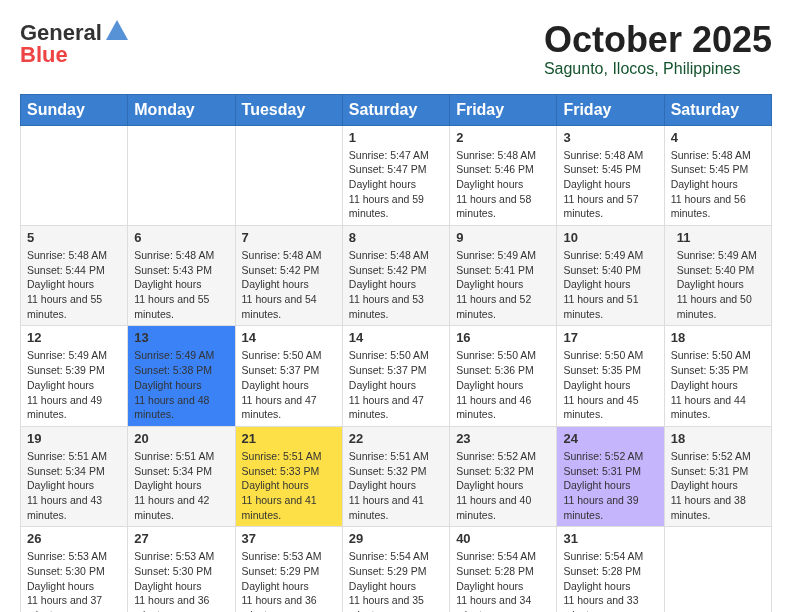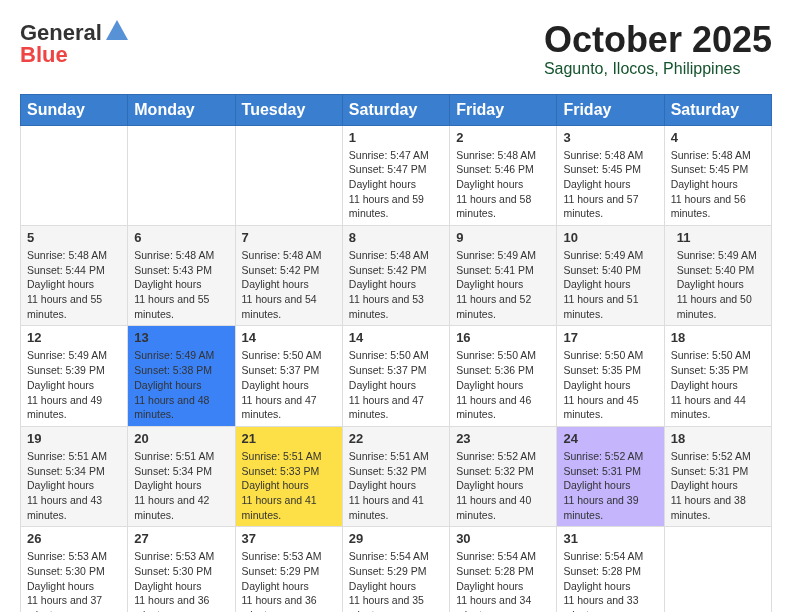--- a/index.html
+++ b/index.html
@@ -378,21 +378,21 @@
         <td style="background: rgb(255, 255, 255);">
           <span class="day-num">29</span>
           <div class="day-info">
             Sunrise: 5:54 AM<br>
             Sunset: 5:29 PM<br>
             Daylight hours<br>
             11 hours and 35 minutes.
           </div>
         </td>
         <td style="background: rgb(255, 255, 255);">
-          <span class="day-num">30</span>
+          <span class="day-num">40</span>
           <div class="day-info">
             Sunrise: 5:54 AM<br>
             Sunset: 5:28 PM<br>
             Daylight hours<br>
             11 hours and 34 minutes.
           </div>
         </td>
         <td style="background: rgb(255, 255, 255);">
           <span class="day-num">31</span>
           <div class="day-info">

